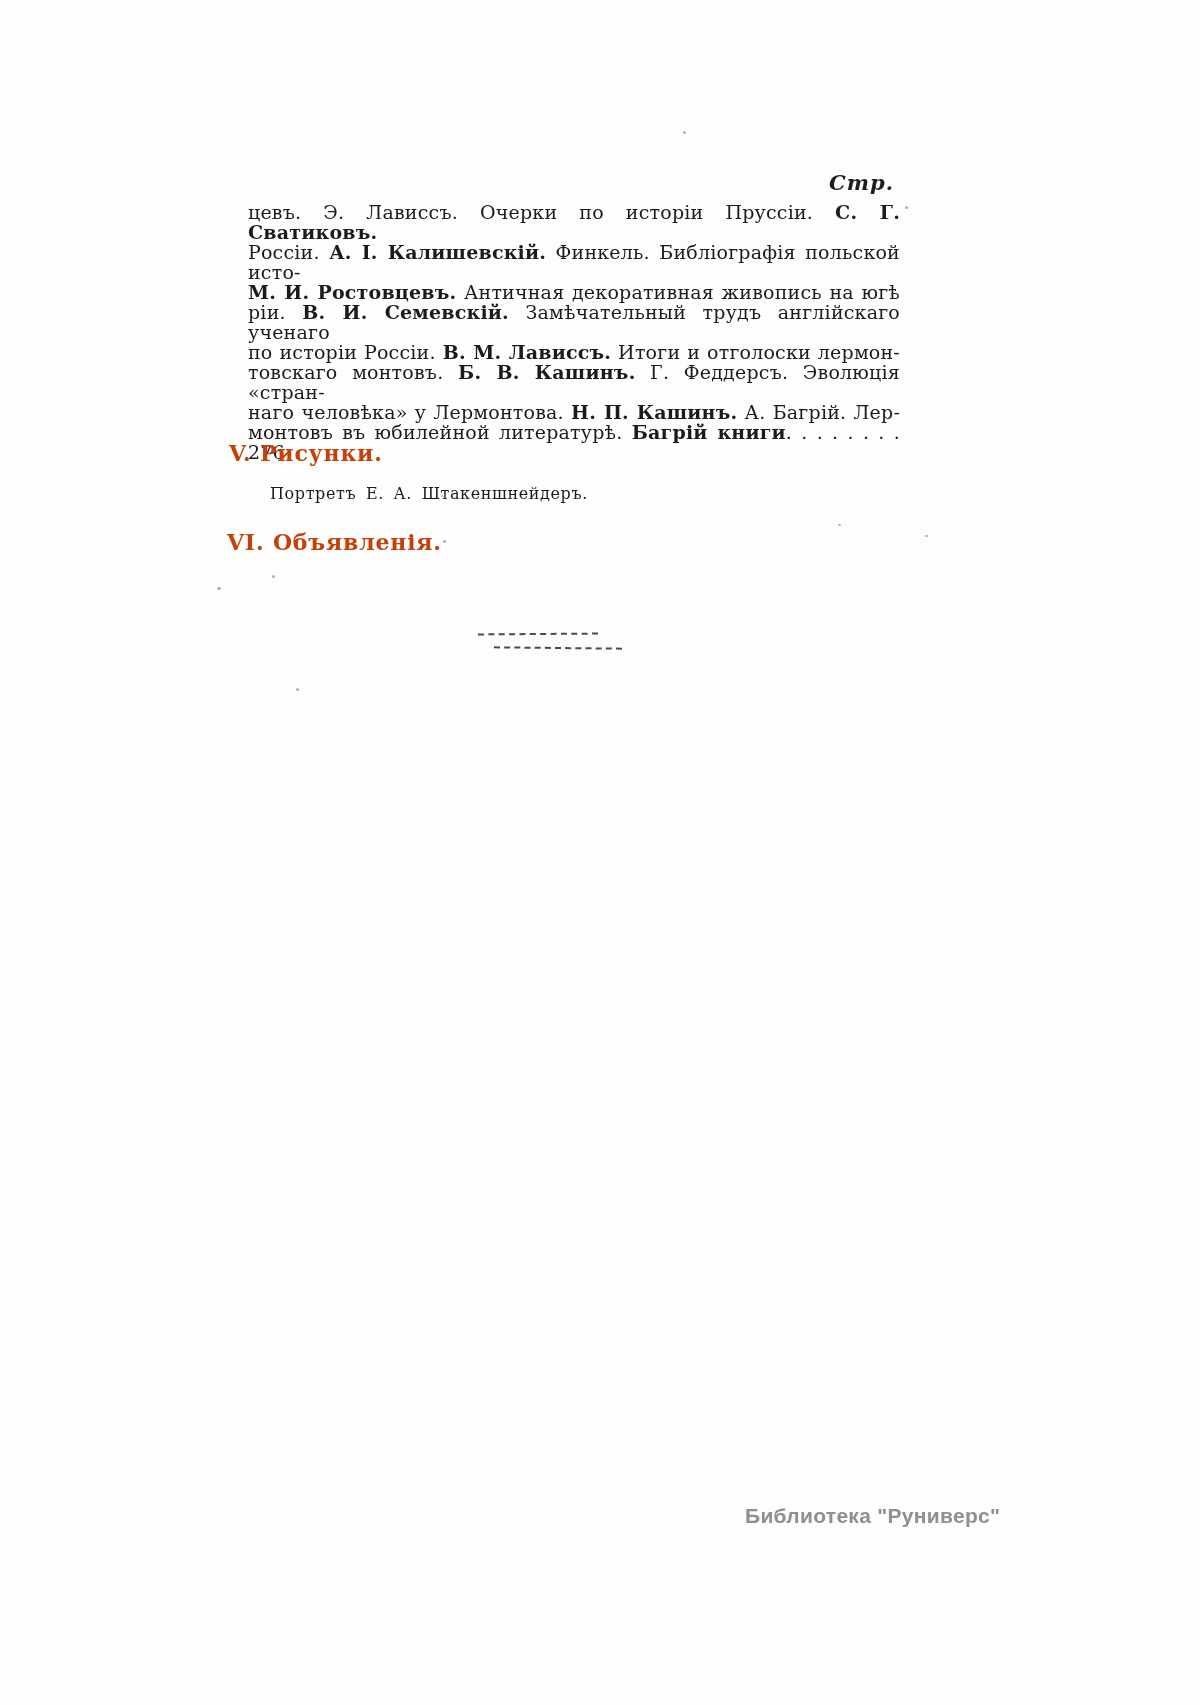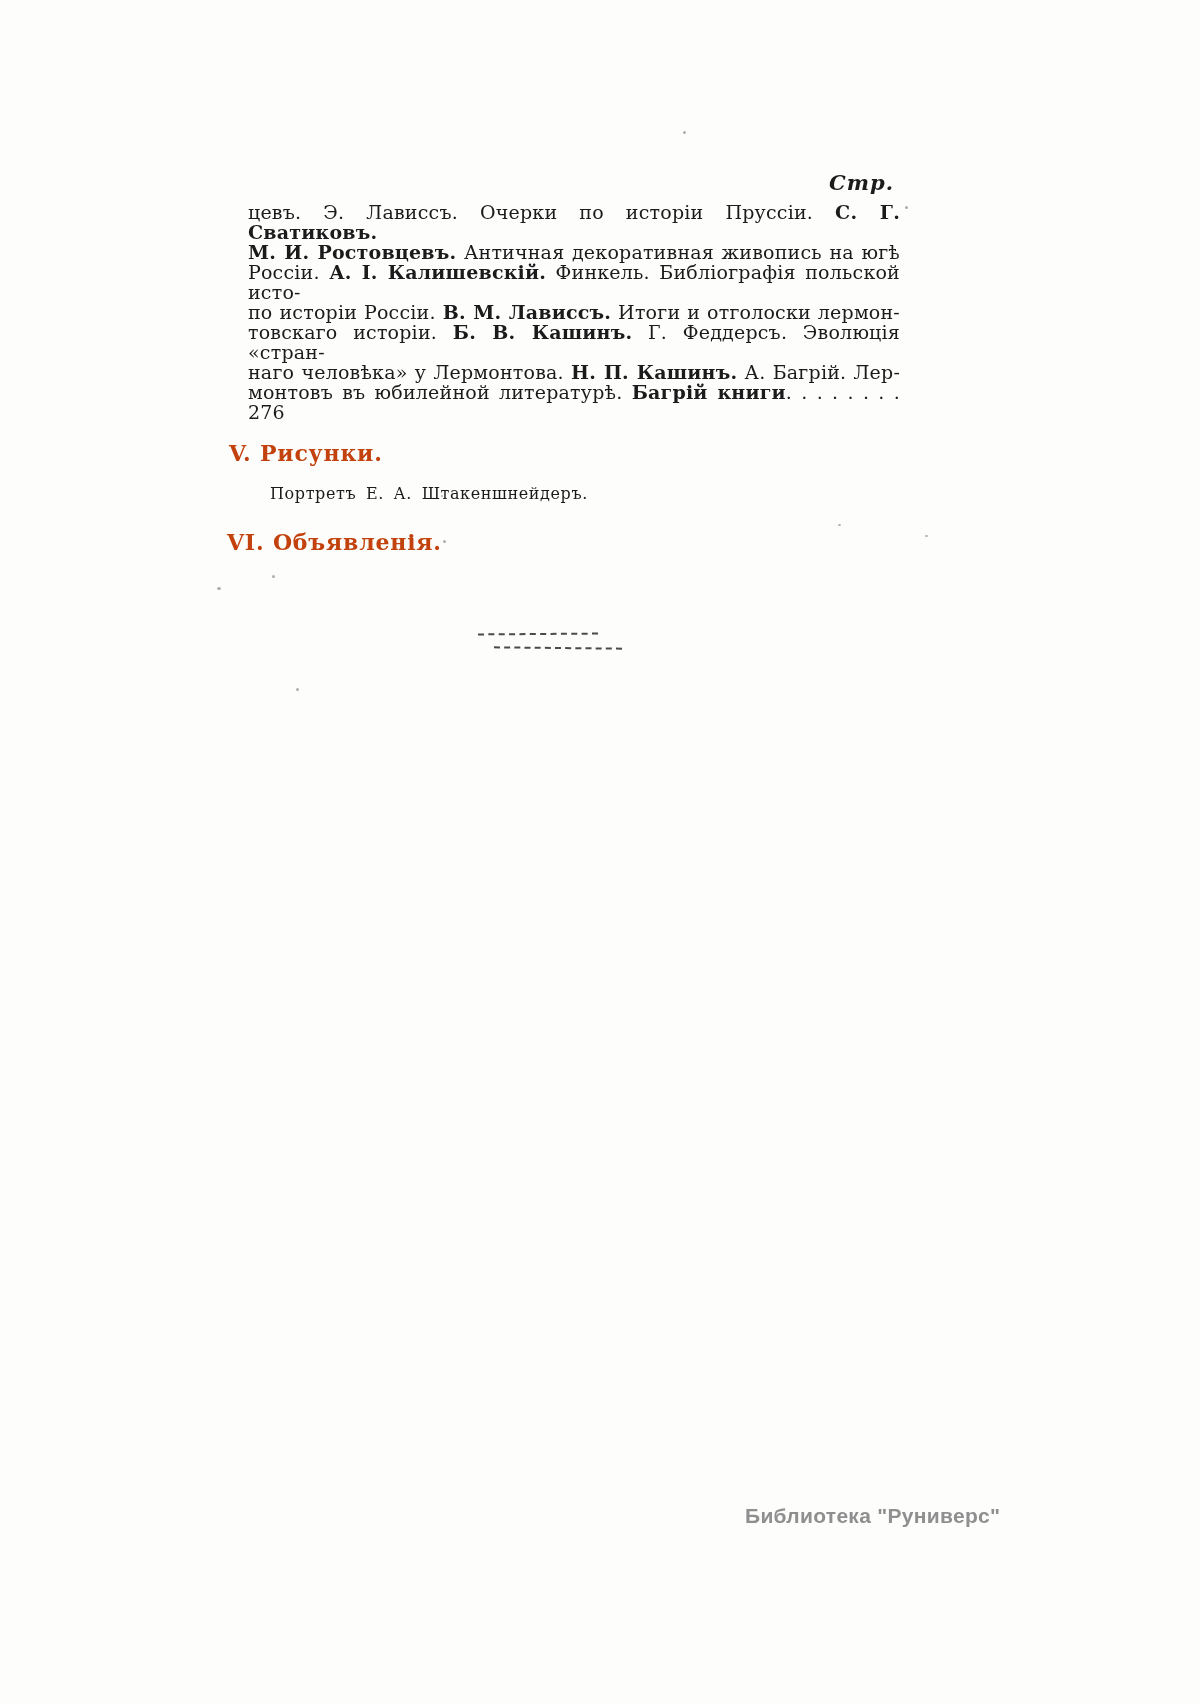--- a/index.html
+++ b/index.html
@@ -125,24 +125,25 @@
 </style>
 </head>
 <body>
 
 <div class="page">
 
   <div class="page-col-label">Стр.</div>
 
   <div class="toc-paragraph">
       <div class="toc-line"><span>цевъ. Э. Лависсъ. Очерки по исторіи Пруссіи. </span><span class="b">С. Г. Сватиковъ.</span></div>
+      <div class="toc-line"><span>Россіи. </span><span class="b">А. І. Калишевскій.</span><span> Финкель. Библіографія польской исто-</span></div>
       <div class="toc-line"><span class="b">М. И. Ростовцевъ.</span><span> Античная декоративная живопись на югѣ</span></div>
-      <div class="toc-line"><span>Россіи. </span><span class="b">А. І. Калишевскій.</span><span> Финкель. Библіографія польской исто-</span></div>
+      <div class="toc-line"><span>ріи. </span><span class="b">В. И. Семевскій.</span><span> Замѣчательный трудъ англійскаго ученаго</span></div>
       <div class="toc-line"><span>по исторіи Россіи. </span><span class="b">В. М. Лависсъ.</span><span> Итоги и отголоски лермон-</span></div>
-      <div class="toc-line"><span>товскаго исторіи. </span><span class="b">Б. В. Кашинъ.</span><span> Г. Феддерсъ. Эволюція «стран-</span></div>
+      <div class="toc-line"><span>товскаго монтовъ. </span><span class="b">Б. В. Кашинъ.</span><span> Г. Феддерсъ. Эволюція «стран-</span></div>
       <div class="toc-line"><span>наго человѣка» у Лермонтова. </span><span class="b">Н. П. Кашинъ.</span><span> А. Багрій. Лер-</span></div>
       <div class="toc-line"><span>монтовъ въ юбилейной литературѣ. </span><span class="b">Багрій книги</span><span>. . . . . . . . </span><span>276</span></div>
     </div>
 
   <div class="section-heading heading-v">V. Рисунки.</div>
 
   <div class="section-item">Портретъ Е. А. Штакеншнейдеръ.</div>
 
   <div class="section-heading heading-vi">VI. Объявленія.</div>
 

